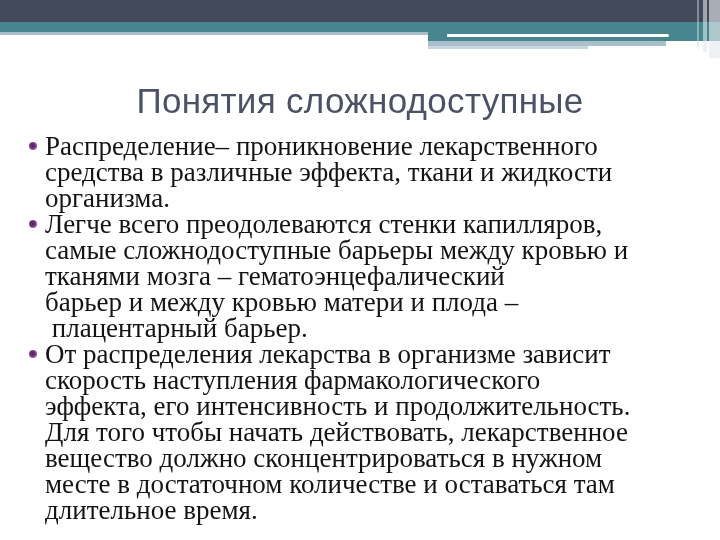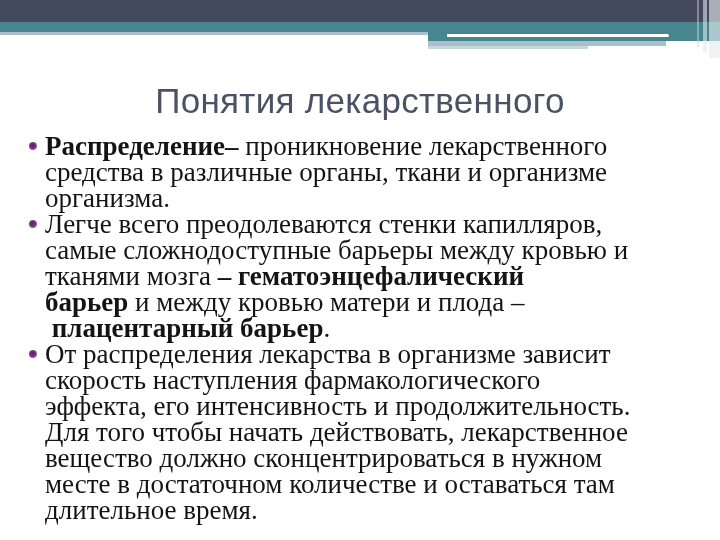--- a/index.html
+++ b/index.html
@@ -41,21 +41,21 @@
     margin:0; padding:0; list-style:none;
     font-family:"Liberation Serif", serif; font-size:27px; line-height:26px;
     color:var(--body-color);
   }
   .bullets li { position:relative; padding-left:19px; margin:0; }
   .marker {
     position:absolute; left:3px; top:9px; width:8px; height:8px; border-radius:50%;
     background:radial-gradient(circle at 45% 45%, #55235e 0%, #6f3178 40%, #a06aa6 72%, #dccade 100%);
   }
   .runs { white-space:pre-wrap; }
-  .runs span.b { font-weight:bold; }
+  .runs span.b { font-weight:normal; }
 </style>
 </head>
 <body>
 
 <div class="slide">
 
   <div class="vu vu1"></div>
   <div class="vu vu2"></div>
   <div class="vu vu3"></div>
 
@@ -64,27 +64,27 @@
   <div class="bar-light"></div>
   <div class="r-teal"></div>
   <div class="r-white"></div>
   <div class="r-gray1"></div>
   <div class="r-gray2"></div>
 
   <div class="vo vo1"></div>
   <div class="vo vo2"></div>
   <div class="vo vo3"></div>
 
-  <h1 class="title">Понятия лекарственного</h1>
+  <h1 class="title">Понятия сложнодоступные</h1>
 
   <ul class="bullets">
     <li>
       <span class="marker"></span>
       <span class="runs"><span class="b">Распределение–</span><span> проникновение лекарственного
-средства в различные органы, ткани и организме
+средства в различные эффекта, ткани и жидкости
 организма.</span></span>
     </li>
     <li>
       <span class="marker"></span>
       <span class="runs"><span>Легче всего преодолеваются стенки капилляров,
 самые сложнодоступные барьеры между кровью и
 тканями мозга </span><span class="b">– гематоэнцефалический
 барьер</span><span> и между кровью матери и плода –
  </span><span class="b">плацентарный барьер</span><span>.</span></span>
     </li>

